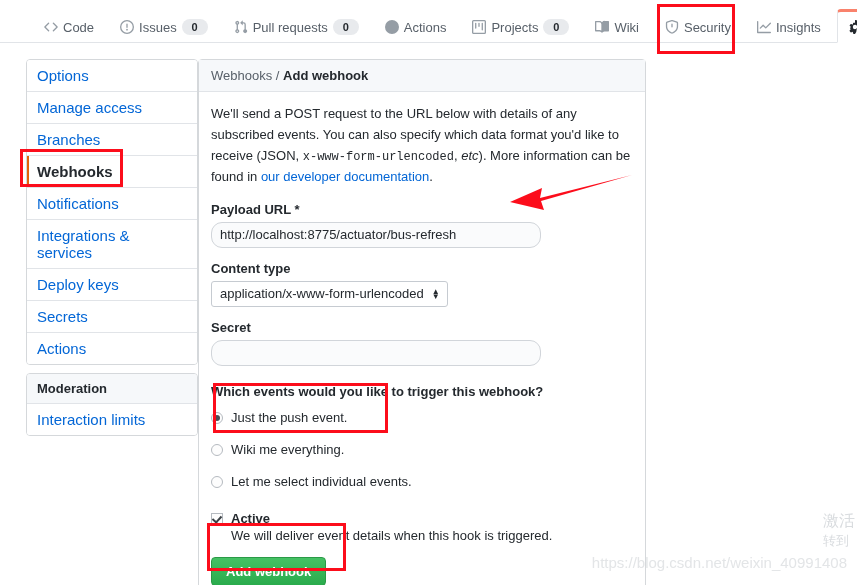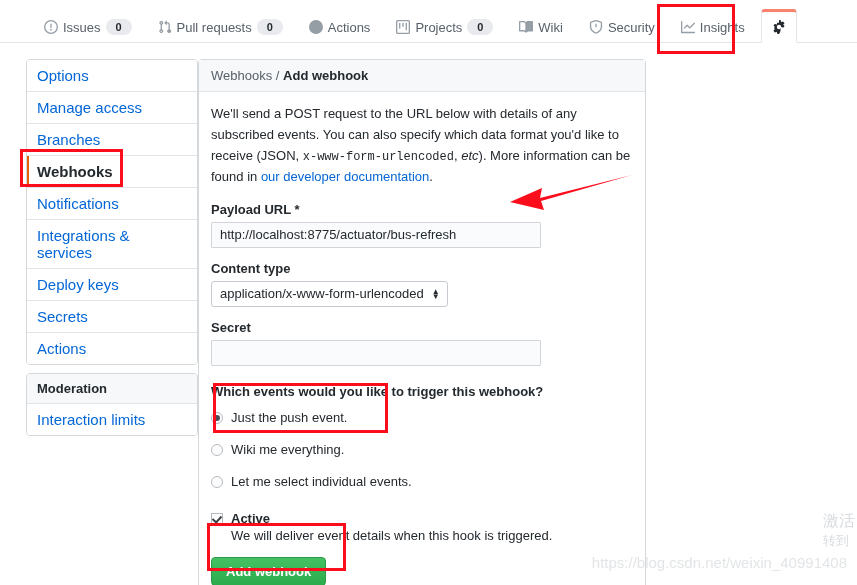--- a/index.html
+++ b/index.html
@@ -167,21 +167,21 @@
     display: block;
     width: 330px;
     height: 26px;
     padding: 0 8px;
     box-sizing: border-box;
     font-family: "Liberation Sans", sans-serif;
     font-size: 13px;
     color: #24292e;
     background: #fafbfc;
     border: 1px solid #d1d5da;
-    border-radius: 1px;
+    border-radius: 11px;
     outline: none;
   }
   .select-wrap {
     position: relative;
     display: inline-block;
   }
   .select-box {
     display: flex;
     align-items: center;
     gap: 8px;
@@ -308,20 +308,28 @@
     white-space: nowrap;
   }
   .wm-activate .l1 { font-size: 16px; }
   .wm-activate .l2 { font-size: 13px; }
 </style>
 </head>
 <body>
 
 <div class="repo-nav">
 
+  <div class="nav-item">
+    <span class="nav-ico">
+      <svg width="14" height="14" viewBox="0 0 16 16" fill="currentColor">
+          <path d="M4.72 3.22a.75.75 0 011.06 1.06L2.06 8l3.72 3.72a.75.75 0 11-1.06 1.06L.47 8.53a.75.75 0 010-1.06l4.25-4.25zm6.56 0a.75.75 0 10-1.06 1.06L13.94 8l-3.72 3.72a.75.75 0 101.06 1.06l4.25-4.25a.75.75 0 000-1.06l-4.25-4.25z"></path>
+        </svg>
+    </span>
+    <span>Code</span>
+  </div>
 
   <div class="nav-item">
     <span class="nav-ico">
       <svg width="14" height="14" viewBox="0 0 16 16" fill="currentColor">
           <path d="M8 1.5a6.5 6.5 0 100 13 6.5 6.5 0 000-13zM0 8a8 8 0 1116 0A8 8 0 010 8zm9 3a1 1 0 11-2 0 1 1 0 012 0zm-.25-6.25a.75.75 0 00-1.5 0v3.5a.75.75 0 001.5 0v-3.5z"></path>
         </svg>
     </span>
     <span>Issues</span>
     <span class="counter">0</span>
   </div>

